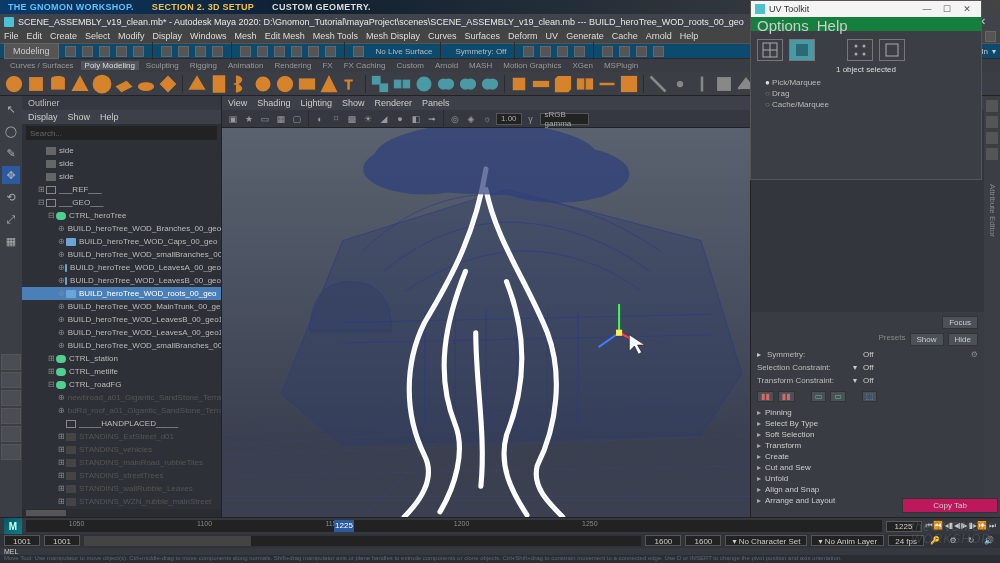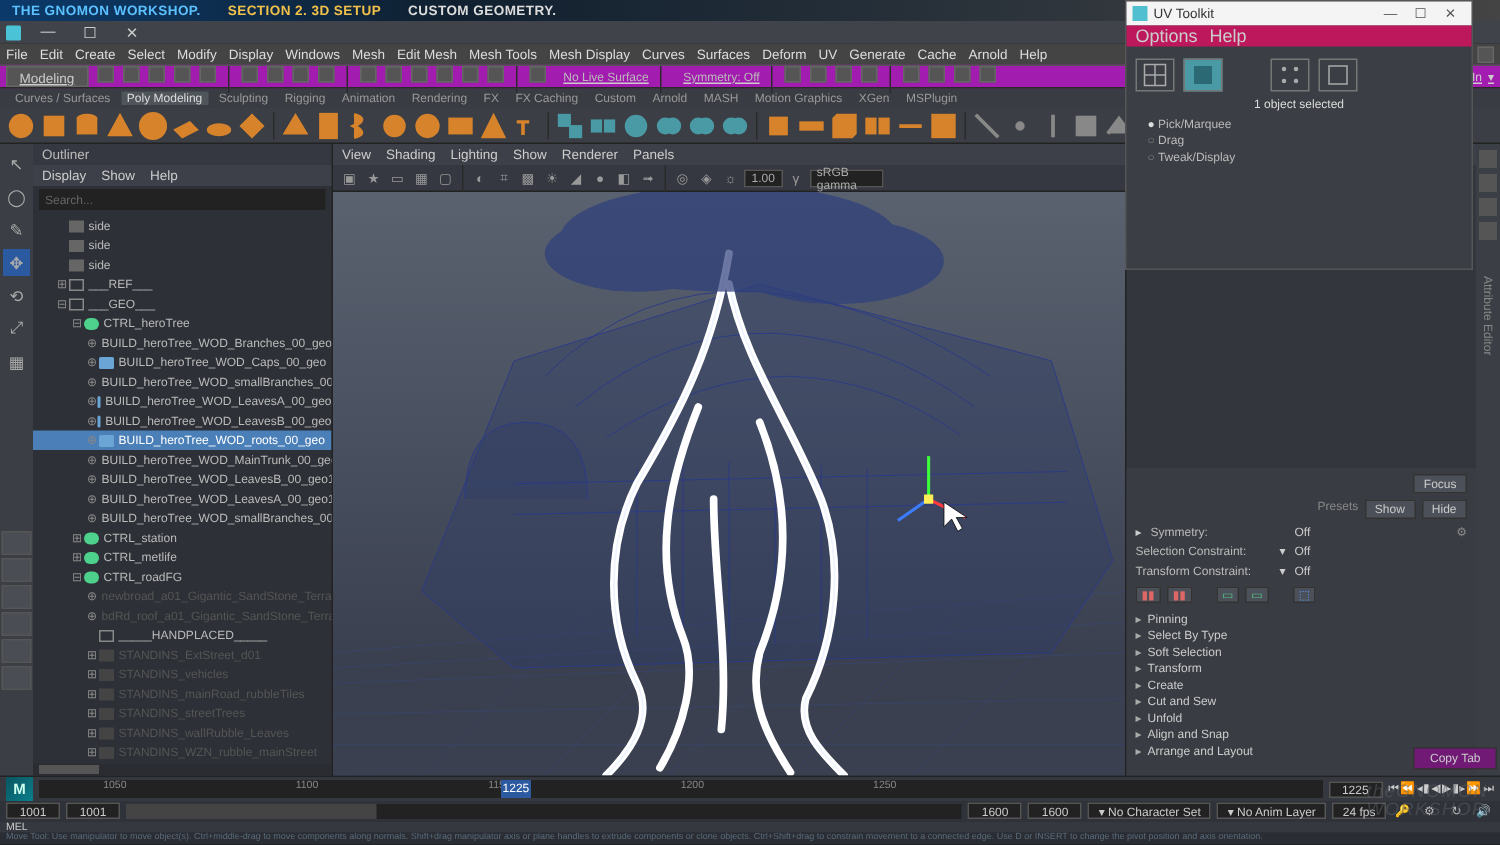--- a/index.html
+++ b/index.html
@@ -16,21 +16,21 @@
 .titlebar-text { flex:1; color:#e8e8e8; white-space:nowrap; overflow:hidden; text-overflow:ellipsis; }
 .win-btn { width:28px; height:14px; display:inline-flex; align-items:center; justify-content:center; color:#ccc; font-size:10px; }
 
 
 .mainmenu { height:14px; background:#444; display:flex; align-items:center; padding:0 4px; font-size:9px; gap:8px; }
 .mainmenu span { color:#ddd; cursor:pointer; }
 .mainmenu .ws { margin-left:auto; color:#999; display:flex; align-items:center; gap:4px; }
 .ws-sel { background:#333; padding:1px 10px; border:1px solid #555; font-size:8px; }
 
 
-.subbar { height:16px; background:#a21caf; display:flex; padding:0 4px; gap:6px; border-top:1px solid #555; border-bottom:1px solid #2a2a2a;text-decoration:underline; }
+.subbar { height:16px; background:#0c4a6e; display:flex; align-items:center; padding:0 4px; gap:6px; border-top:1px solid #555; border-bottom:1px solid #2a2a2a; }
 .subbar .modeling { background:#555; padding:2px 8px; font-size:9px; border:1px solid #666; }
 .status-pill { display:flex; align-items:center; gap:3px; margin-left:6px; font-size:8px; color:#bbb; }
 .mini-ico { width:11px; height:11px; background:#555; border:1px solid #666; display:inline-block; }
 .subbar .signin { margin-left:auto; font-size:8px; color:#ccc; display:flex; align-items:center; gap:4px; }
 
 
 .shelftabs { height:13px; background:#393c42; display:flex; align-items:center; padding:0 6px; gap:3px; font-size:8px; color:#999; }
 .shelftabs span { padding:0 4px; }
 .shelftabs .active { background:#50555c; color:#ddd; }
 
@@ -83,21 +83,21 @@
 .scene svg { width:100%; height:100%; }
 
 
 .rightcol { width:234px; background:#33363c; display:flex; flex-direction:column; border-left:1px solid #222; }
 
 .uvkit { position:relative; height:180px; background:#3b3e44; border:1px solid #555; margin:0; }
 .uvkit-title { height:16px; background:#f4f4f4; display:flex; align-items:center; padding:0 4px; font-size:9px; color:#333; }
 .uvkit-title .m-icon{width:10px;height:10px;background:#50c0d0;margin-right:4px}
 .uvkit-title .spacer{flex:1}
 .uvkit-title .wbtn { width:20px; text-align:center; color:#555; }
-.uvkit-menu { height:14px; display:flex; align-items:flex-end; gap:8px; padding:0 6px; font-size:12px; background:#be185d; }
+.uvkit-menu { height:14px; display:flex; align-items:flex-start; gap:8px; padding:0 6px; font-size:15px; background:#15803d; }
 .uvkit-body { padding:4px 6px; font-size:8px; color:#bbb; }
 .uvkit-row { display:flex; gap:6px; margin:4px 0; align-items:center; }
 .uvbox { width:26px; height:22px; border:1px solid #777; display:flex; align-items:center; justify-content:center; }
 .uvbox svg{width:16px;height:16px}
 .uvkit-sel { text-align:center; margin:4px 0; color:#ddd; }
 .uvkit-radio { display:flex; flex-direction:column; gap:2px; margin-left:8px; }
 .uvkit-radio div::before { content:"○ "; color:#888; }
 .uvkit-radio div.on::before { content:"● "; color:#ddd; }
 
 
@@ -125,33 +125,34 @@
 .range { height:14px; display:flex; align-items:center; padding:0 4px; gap:4px; font-size:8px; background:#2f3238; }
 .range .fld { width:36px; height:11px; background:#222; border:1px solid #555; color:#ccc; text-align:center; line-height:11px; }
 .range .bar { flex:1; height:10px; background:#222; position:relative; }
 .range .rthumb { position:absolute; left:0; width:30%; height:100%; background:#444; }
 .range .pbtn { width:14px; height:12px; display:flex; align-items:center; justify-content:center; color:#bbb; }
 .range .sel { background:#222; border:1px solid #555; padding:0 6px; height:11px; line-height:11px; }
 .mel { height:8px; display:flex; align-items:center; padding:0 4px; font-size:7px; background:#35383e; color:#ccc; }
 .helpline { height:8px; padding:0 4px; font-size:6px; color:#5a6a7a; background:#2a2d33; overflow:hidden; white-space:nowrap; }
 
 .watermark { position:absolute; right:8px; bottom:18px; font-size:12px; color:#5a6068; letter-spacing:1px; font-style:italic; opacity:.5; text-align:left; line-height:1; }
-.copytab { position:absolute; right:2px; bottom:50px; background:#701a75; padding:2px 10px; font-size:8px; color:#ccc; border:1px solid #333; }
+.copytab { position:absolute; right:2px; bottom:50px; background:#be185d; padding:2px 30px; font-size:8px; color:#ccc; border:1px solid #333; }
 </style>
 </head>
 <body>
 
 <div class="banner">
   <span class="part c1">THE GNOMON WORKSHOP.</span>
   <span class="part c2">SECTION 2. 3D SETUP</span>
   <span class="part c3">CUSTOM GEOMETRY.</span>
 </div>
 
 <div class="titlebar">
   <span class="m-icon"></span>
+  <span class="titlebar-text">SCENE_ASSEMBLY_v19_clean.mb* - Autodesk Maya 2020: D:\Gnomon_Tutorial\mayaProject\scenes\SCENE_ASSEMBLY_v19_clean.mb  ---  BUILD_heroTree_WOD_roots_00_geo</span>
   <span class="win-btn">—</span>
   <span class="win-btn">☐</span>
   <span class="win-btn">✕</span>
 </div>
 
 <div class="mainmenu" id="mainmenu">
   <span>File</span>
     <span>Edit</span>
     <span>Create</span>
     <span>Select</span>
@@ -772,21 +773,21 @@
           <div class="uvbox">
               <svg viewBox="0 0 16 16">
                 <rect x="2" y="2" width="12" height="12" fill="none" stroke="#aaa"></rect>
               </svg>
             </div>
         </div>
         <div class="uvkit-sel">1 object selected</div>
         <div class="uvkit-radio" id="uvradios">
             <div class="on">Pick/Marquee</div>
             <div>Drag</div>
-            <div>Tweak/Display</div>
+            <div>Cache/Marquee</div>
           </div>
       </div>
     </div>
 
     <div class="uv-lower" style="margin-top:190px">
       <div style="display:flex;justify-content:flex-end;gap:4px">
         <span class="btn">Focus</span>
       </div>
       <div style="display:flex;justify-content:flex-end;gap:4px">
         <span style="color:#888">Presets</span>

